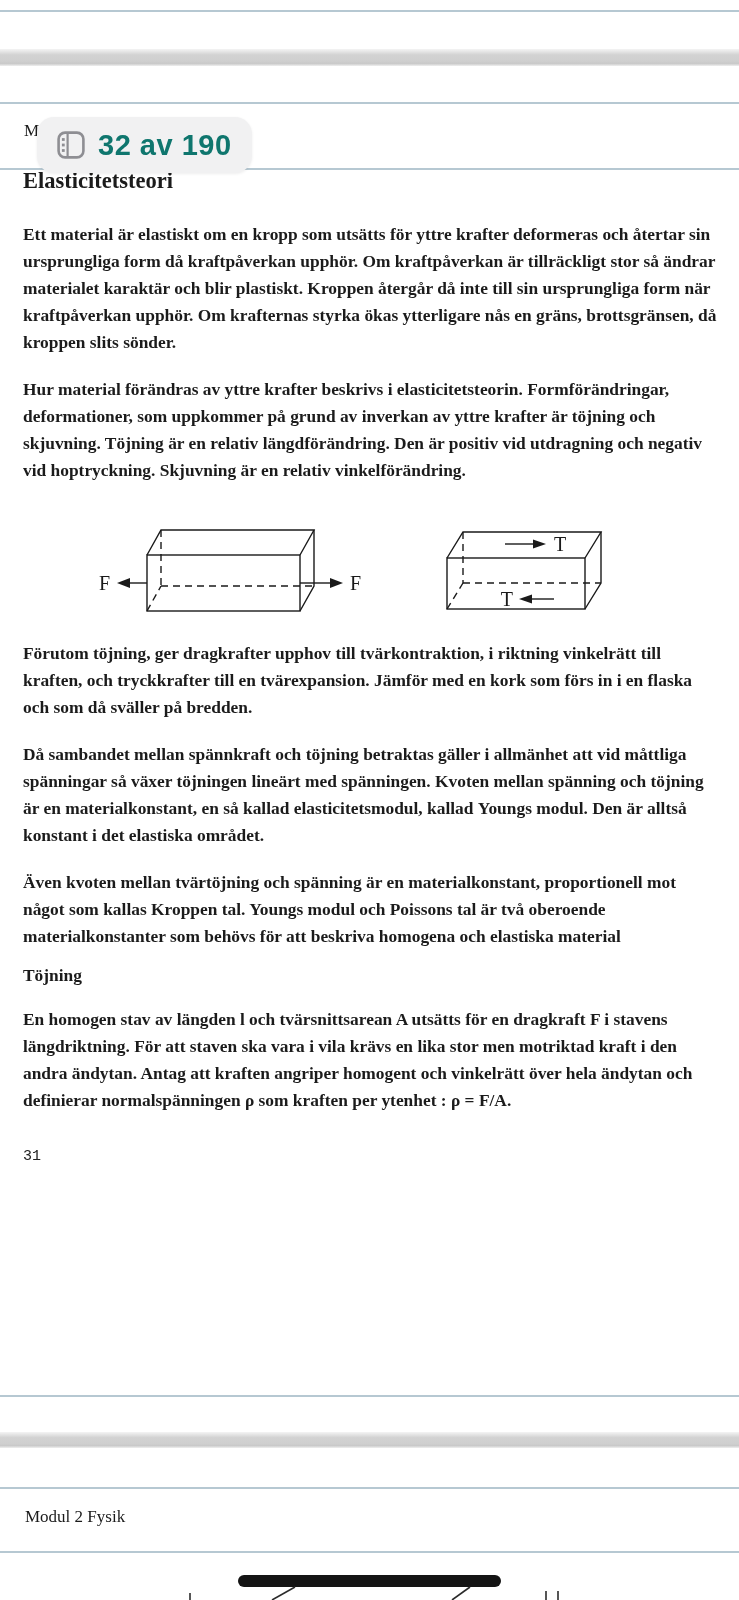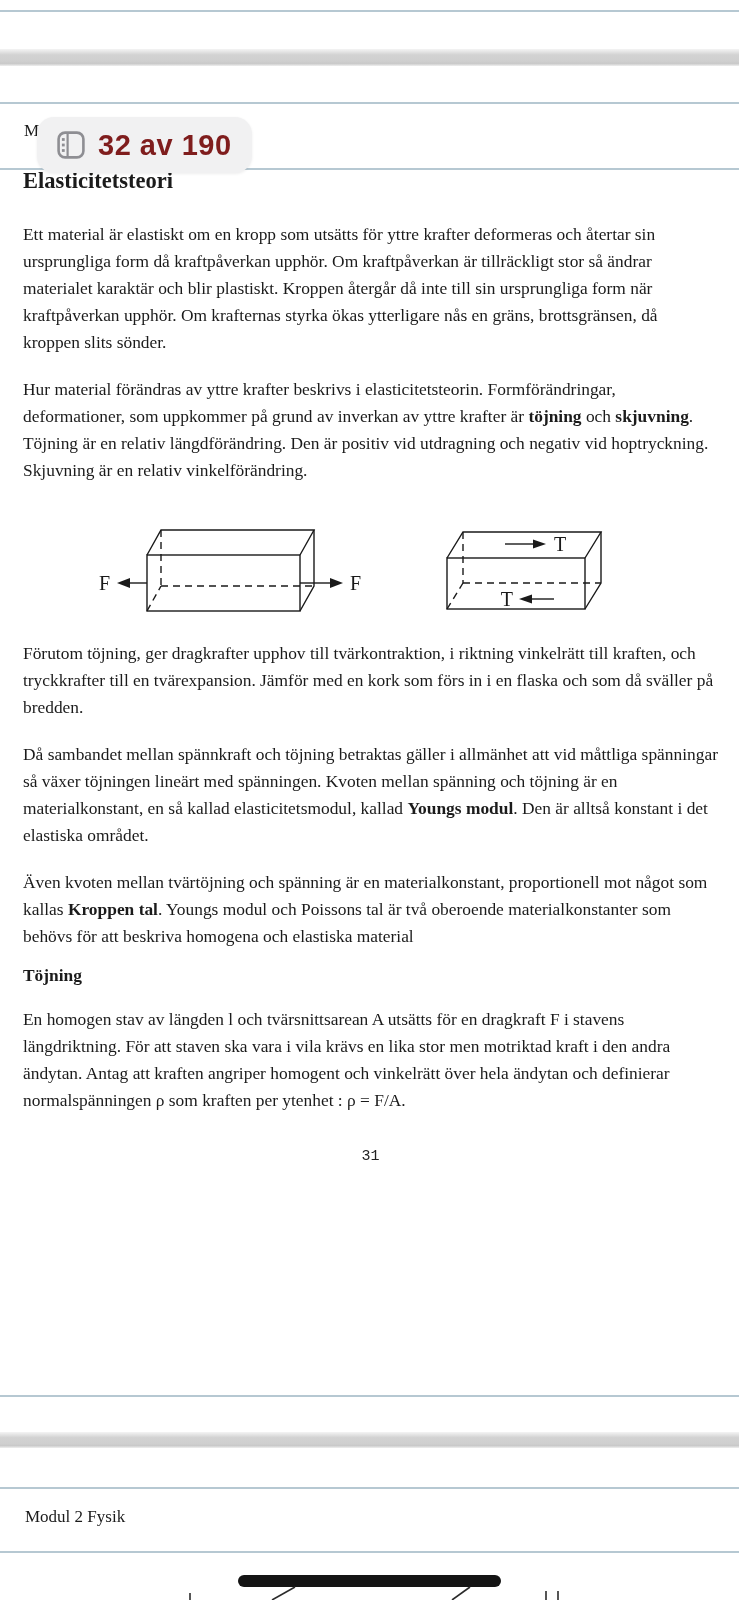--- a/index.html
+++ b/index.html
@@ -15,36 +15,36 @@
   }
   .running-header{
     position:absolute;left:24px;top:121px;font-size:17px;color:#1b1b1b;white-space:nowrap;z-index:1;
   }
   .progress-badge{
     position:absolute;left:37px;top:117px;height:56px;z-index:2;
     background:#f1f1f2;border-radius:17px;display:flex;align-items:center;gap:13px;
     padding:0 20px;box-shadow:0 1px 3px rgba(0,0,0,0.07);
   }
   .progress-badge .label{
-    font-family:"Liberation Sans", sans-serif;font-weight:bold;font-size:29px;color:#7f1d1d;
+    font-family:"Liberation Sans", sans-serif;font-weight:bold;font-size:29px;color:#0f766e;
     letter-spacing:0.5px;
   }
   
   .content{position:absolute;left:23px;width:695px;top:153px;}
   .content h1{font-size:22.5px;font-weight:bold;margin:14px 0 0;line-height:28px;}
-  .content p{font-size:17.4px;line-height:27px;margin:20px 0 0;}
+  .content p{font-size:17.4px;line-height:27px;margin:20px 0 0;font-weight:bold;}
   .content p.first{margin-top:26px;}
   .content h2{font-size:17.4px;line-height:27px;font-weight:bold;margin:12px 0 0;}
   .content p.no-gap{margin-top:17px;}
   .figure-row{position:relative;height:112px;margin-top:24px;}
   .fig{position:absolute;top:0;}
   .fig.right{left:395px;top:6px;}
   .fig.left{left:72px;}
   .page-num{
-    text-align:center;font-family:"Liberation Mono", monospace;font-size:15px;
+    text-align:left;font-family:"Liberation Mono", monospace;font-size:15px;
     margin-top:34px;color:#222;
   }
   .running-footer{position:absolute;left:25px;top:1507px;font-size:17px;color:#1b1b1b;}
   .next-page-peek{position:absolute;left:170px;top:1570px;}
   svg text{font-family:"Liberation Serif", serif;}
 </style>
 </head>
 <body>
 
 <div class="sep" style="top:10px"></div>

